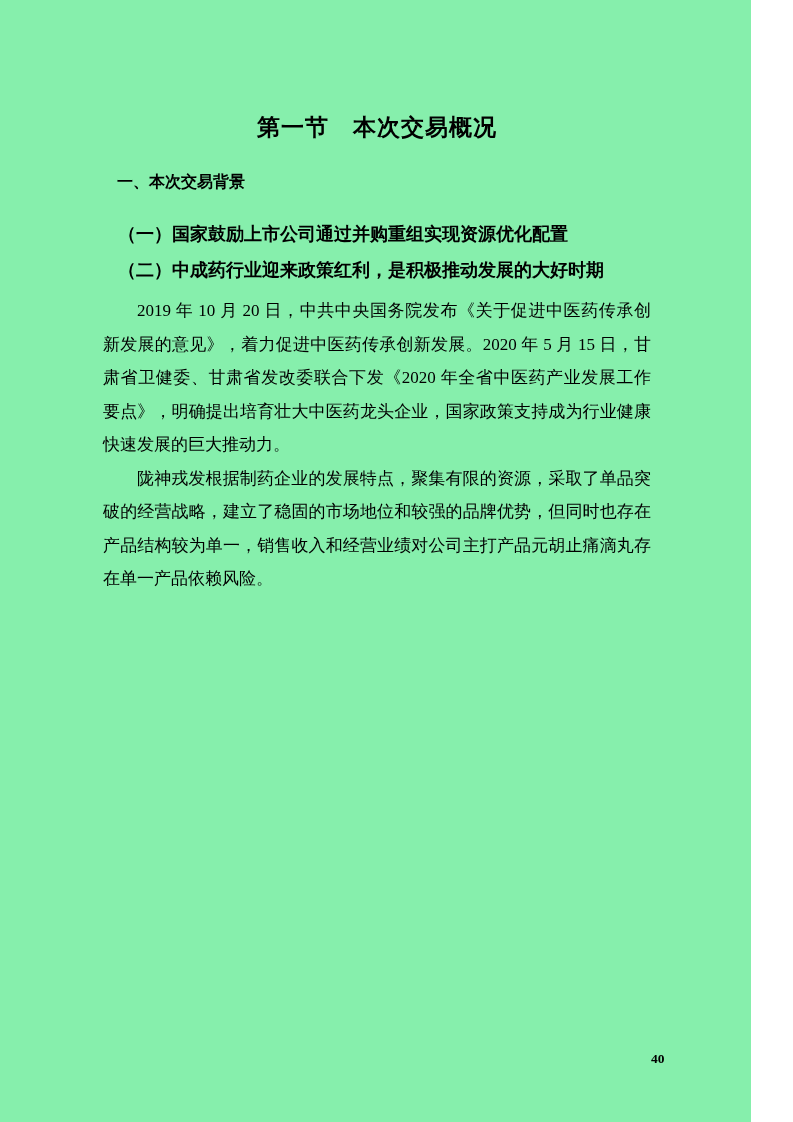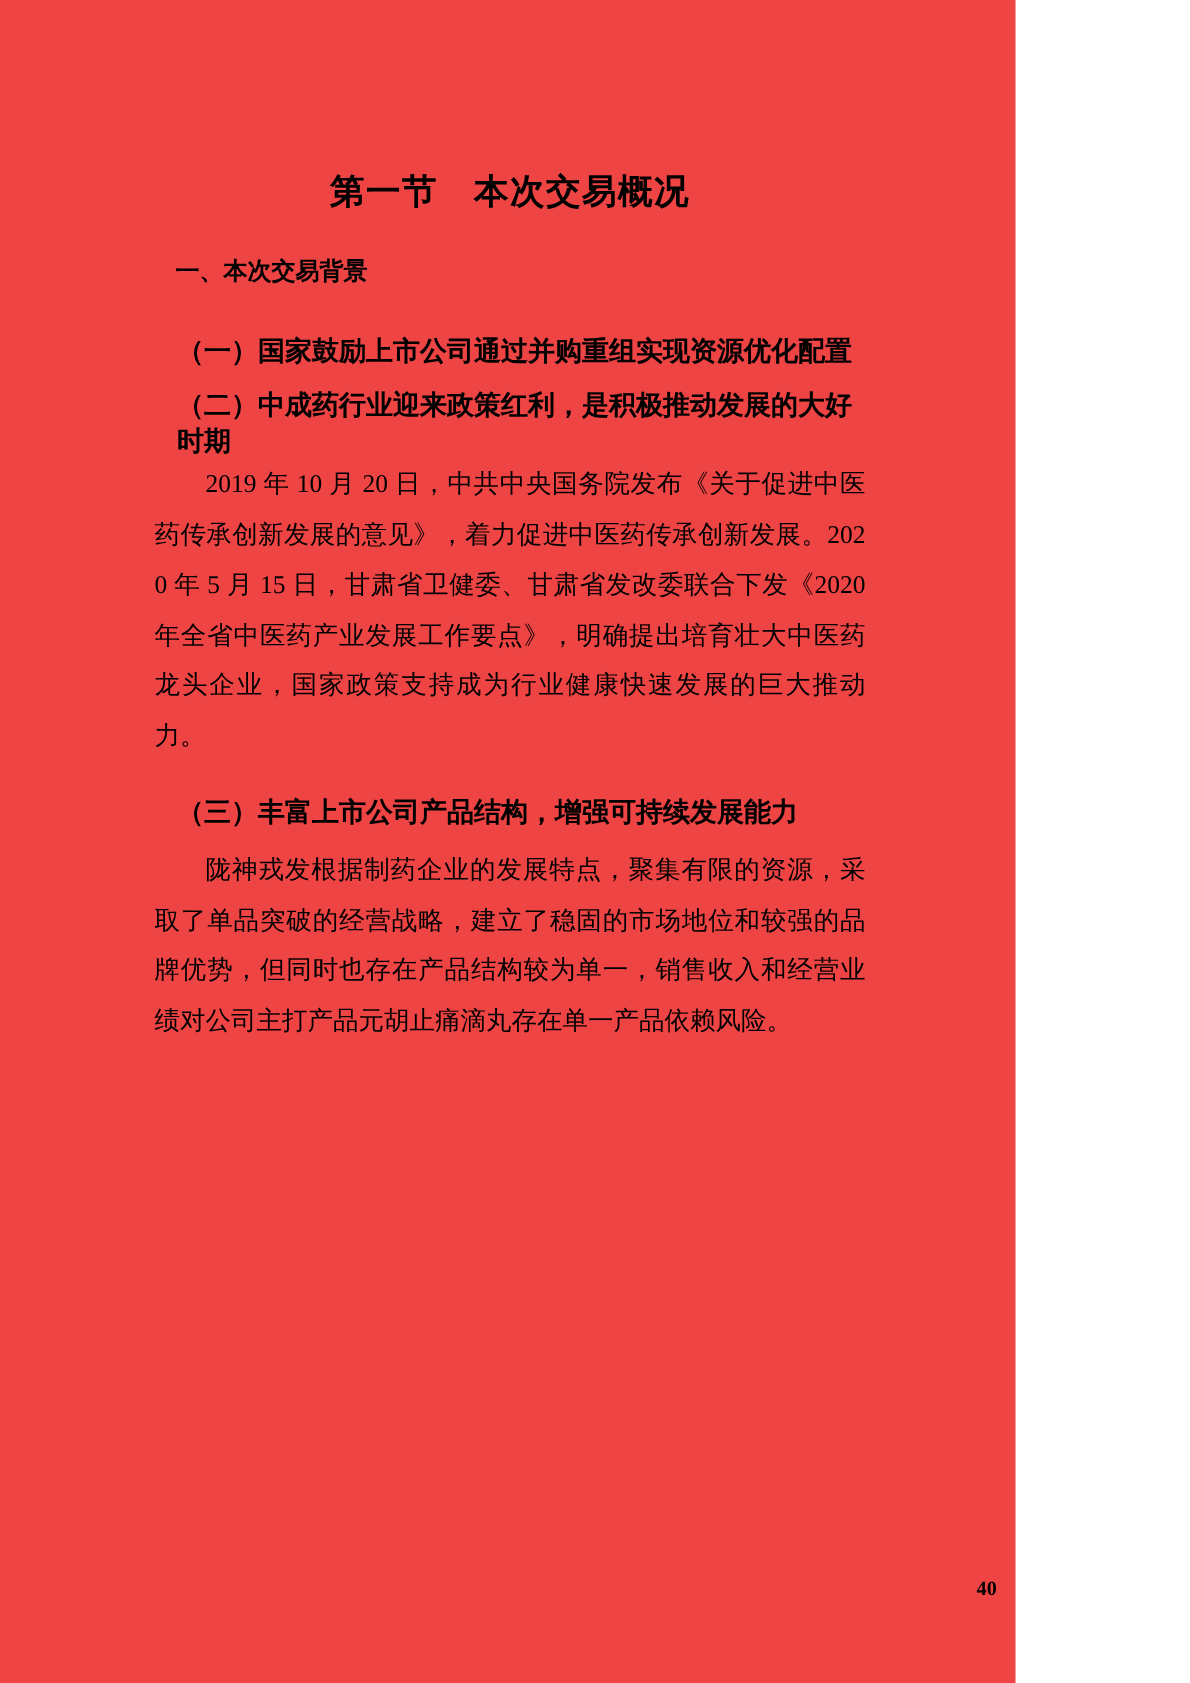--- a/index.html
+++ b/index.html
@@ -2,23 +2,23 @@
 <html><head>
 <meta charset="utf-8">
 <style>
   html, body {
     margin: 0;
     padding: 0;
     background: #ffffff;
   }
   .page {
     position: relative;
-    width: 677px;
+    width: 751px;
     height: 1122px;
-    background: #ef4444;
+    background: #86efac;
     color: #000000;
     box-sizing: border-box;
     padding: 113px 100px 0 103px;
     overflow: hidden;
     font-family: "Liberation Serif", "DejaVu Serif", serif;
   }
   .doc-title {
     font-family: "Liberation Sans", "DejaVu Sans", sans-serif;
     font-weight: bold;
     font-size: 23px;
@@ -39,21 +39,21 @@
     font-family: Liberation Serif, serif;
     font-weight: bold;
     font-size: 18px;
     line-height: 24px;
     padding-left: 15px;
   }
   .sub-heading.first {
     margin: 28px 0 8px 0;
   }
   .sub-heading.after-long {
-    margin: 12px 0 0 0;
+    margin: 12px 0 12px 0;
   }
   .sub-heading.after-short {
     margin: 22px 0 10px 0;
   }
   p.body-para {
     font-size: 17px;
     line-height: 33.5px;
     text-align: justify;
     text-indent: 2em;
     margin: 0;
@@ -79,19 +79,18 @@
   <h2 class="section-heading">一、本次交易背景</h2>
 
   <h3 class="sub-heading first">（一）国家鼓励上市公司通过并购重组实现资源优化配置</h3>
 
 
 
   <h3 class="sub-heading after-long">（二）中成药行业迎来政策红利，是积极推动发展的大好时期</h3>
 
   <p class="body-para">2019 年 10 月 20 日，中共中央国务院发布《关于促进中医药传承创新发展的意见》，着力促进中医药传承创新发展。2020 年 5 月 15 日，甘肃省卫健委、甘肃省发改委联合下发《2020 年全省中医药产业发展工作要点》，明确提出培育壮大中医药龙头企业，国家政策支持成为行业健康快速发展的巨大推动力。</p>
 
-  <h3 class="sub-heading after-short">（三）丰富上市公司产品结构，增强可持续发展能力</h3>
 
   <p class="body-para">陇神戎发根据制药企业的发展特点，聚集有限的资源，采取了单品突破的经营战略，建立了稳固的市场地位和较强的品牌优势，但同时也存在产品结构较为单一，销售收入和经营业绩对公司主打产品元胡止痛滴丸存在单一产品依赖风险。</p>
 
   <div class="page-number">40</div>
 
 </div>
 
 </body></html>

